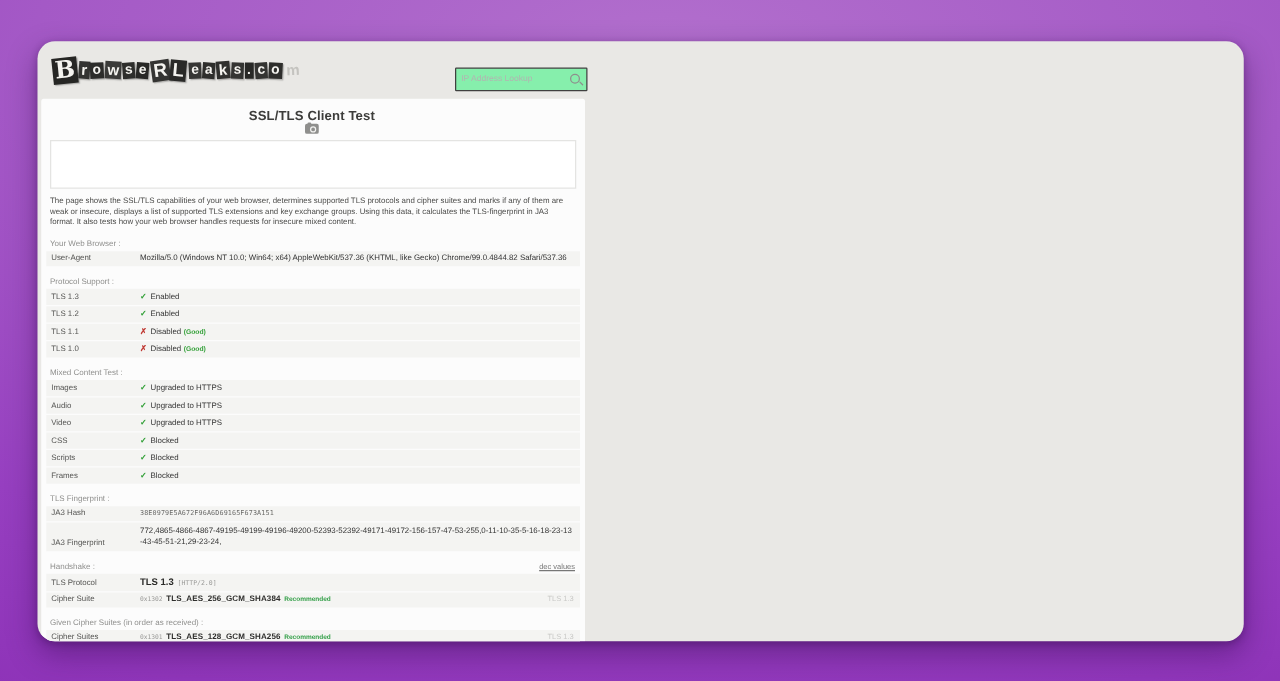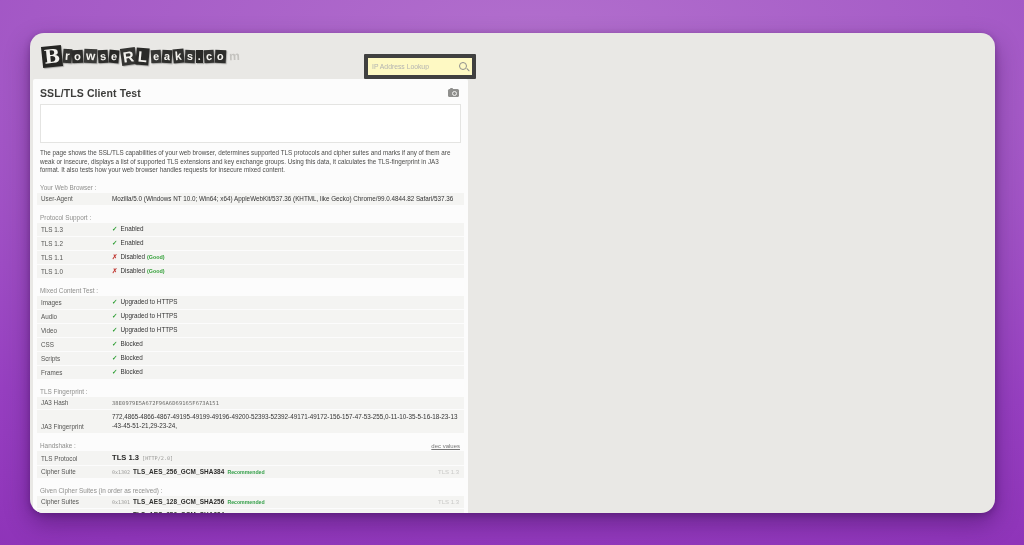--- a/index.html
+++ b/index.html
@@ -14,36 +14,36 @@
     box-shadow:0 10px 24px rgba(45,5,70,.40), 0 2px 6px rgba(45,5,70,.30);
   }
   
   .logo{position:absolute;left:11px;top:7px;display:flex;align-items:center;height:32px;cursor:pointer;}
   .logo .lt{
     display:inline-block;color:#f4f3ef;background:#2e2e2c;padding:1px 2px;margin:0 .5px;
     font-weight:bold;line-height:1;box-shadow:1px 1px 1px rgba(0,0,0,.25);
   }
   .logo .lt.ghost{background:transparent;color:#c4c3bf;box-shadow:none;}
   .searchbox{
-    position:absolute;left:334px;top:21px;width:104px;height:17px;background:#fef9c3;
-    border:4px solid #404040;display:flex;align-items:center;border-radius:1px;gap:23px;
+    position:absolute;left:334px;top:21px;width:104px;height:17px;background:#86efac;
+    border:1px solid #404040;display:flex;align-items:center;border-radius:1px;gap:23px;
   }
   .searchbox input{
     border:none;outline:none;flex:1;font-size:6.8px;padding:0 0 0 4px;color:#555;
     font-family:"Liberation Sans", sans-serif;background:transparent;min-width:0;
   }
   .searchbox input::placeholder{color:#b3b3b1;}
   .mag{width:6px;height:6px;border:1.2px solid #8f8f8d;border-radius:50%;position:relative;margin:0 5px 2px 2px;flex:none;cursor:pointer;}
   .mag::after{content:'';position:absolute;width:3.5px;height:1.3px;background:#8f8f8d;transform:rotate(45deg);right:-3px;bottom:-1.5px;border-radius:1px;}
   
   .panel{
     position:absolute;left:3px;top:46px;width:435px;height:434px;background:#fcfcfc;
     border-radius:2px 2px 0 0;
   }
-  .ptitle-row{display:flex;align-items:center;justify-content:space-between;padding:8px 9px 0 7px;}
+  .ptitle-row{display:flex;align-items:center;justify-content:space-between;padding:8px 9px 0 7px;flex-direction:column;}
   .ptitle{font-size:10.5px;font-weight:bold;color:#3d3d3b;letter-spacing:.1px;}
   .camera{width:11px;height:8px;background:#8f8f8d;border-radius:1.5px;position:relative;cursor:pointer;}
   .camera::before{content:'';position:absolute;left:3.5px;top:1.5px;width:3px;height:3px;border:1px solid #f2f2f0;border-radius:50%;}
   .camera::after{content:'';position:absolute;top:-1.5px;left:1.5px;width:3px;height:2px;background:#8f8f8d;border-radius:1px 1px 0 0;}
   .adbox{margin:5px 7px 0 7px;height:37px;border:1px solid #e4e4e2;background:#fff;}
   .desc{margin:6px 9px 0 7px;font-size:6.3px;line-height:8.6px;color:#4c4c4a;}
   .sechead{margin:9px 8px 2px 7px;font-size:6.4px;color:#8f8f8d;display:flex;justify-content:space-between;align-items:baseline;}
   .sechead a{color:#777;text-decoration:underline;cursor:pointer;font-size:6px;}
   .row{display:flex;align-items:flex-end;background:#f4f4f2;margin:0 4px 1px 4px;}
   .cell-label{width:69px;flex:none;padding:2.5px 2px 2.5px 4px;font-size:6.3px;color:#55555:;color:#555553;}

